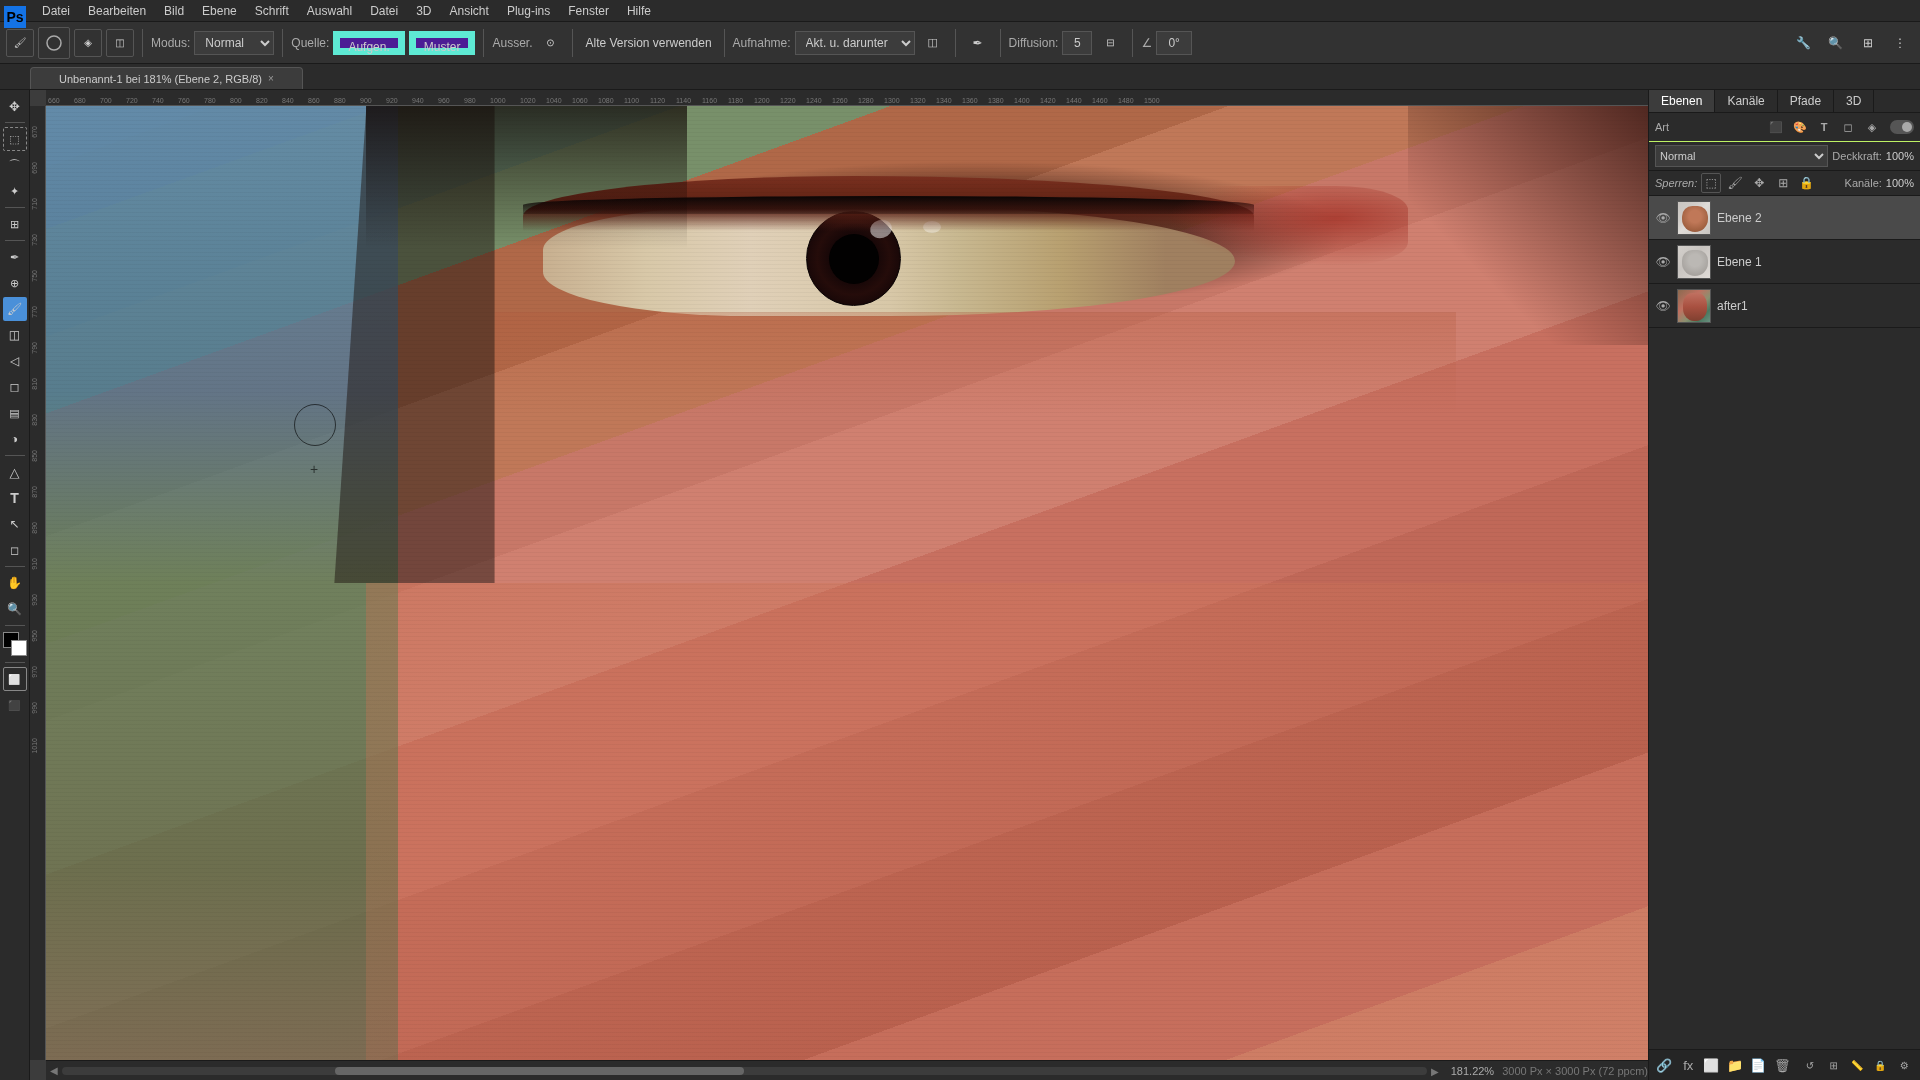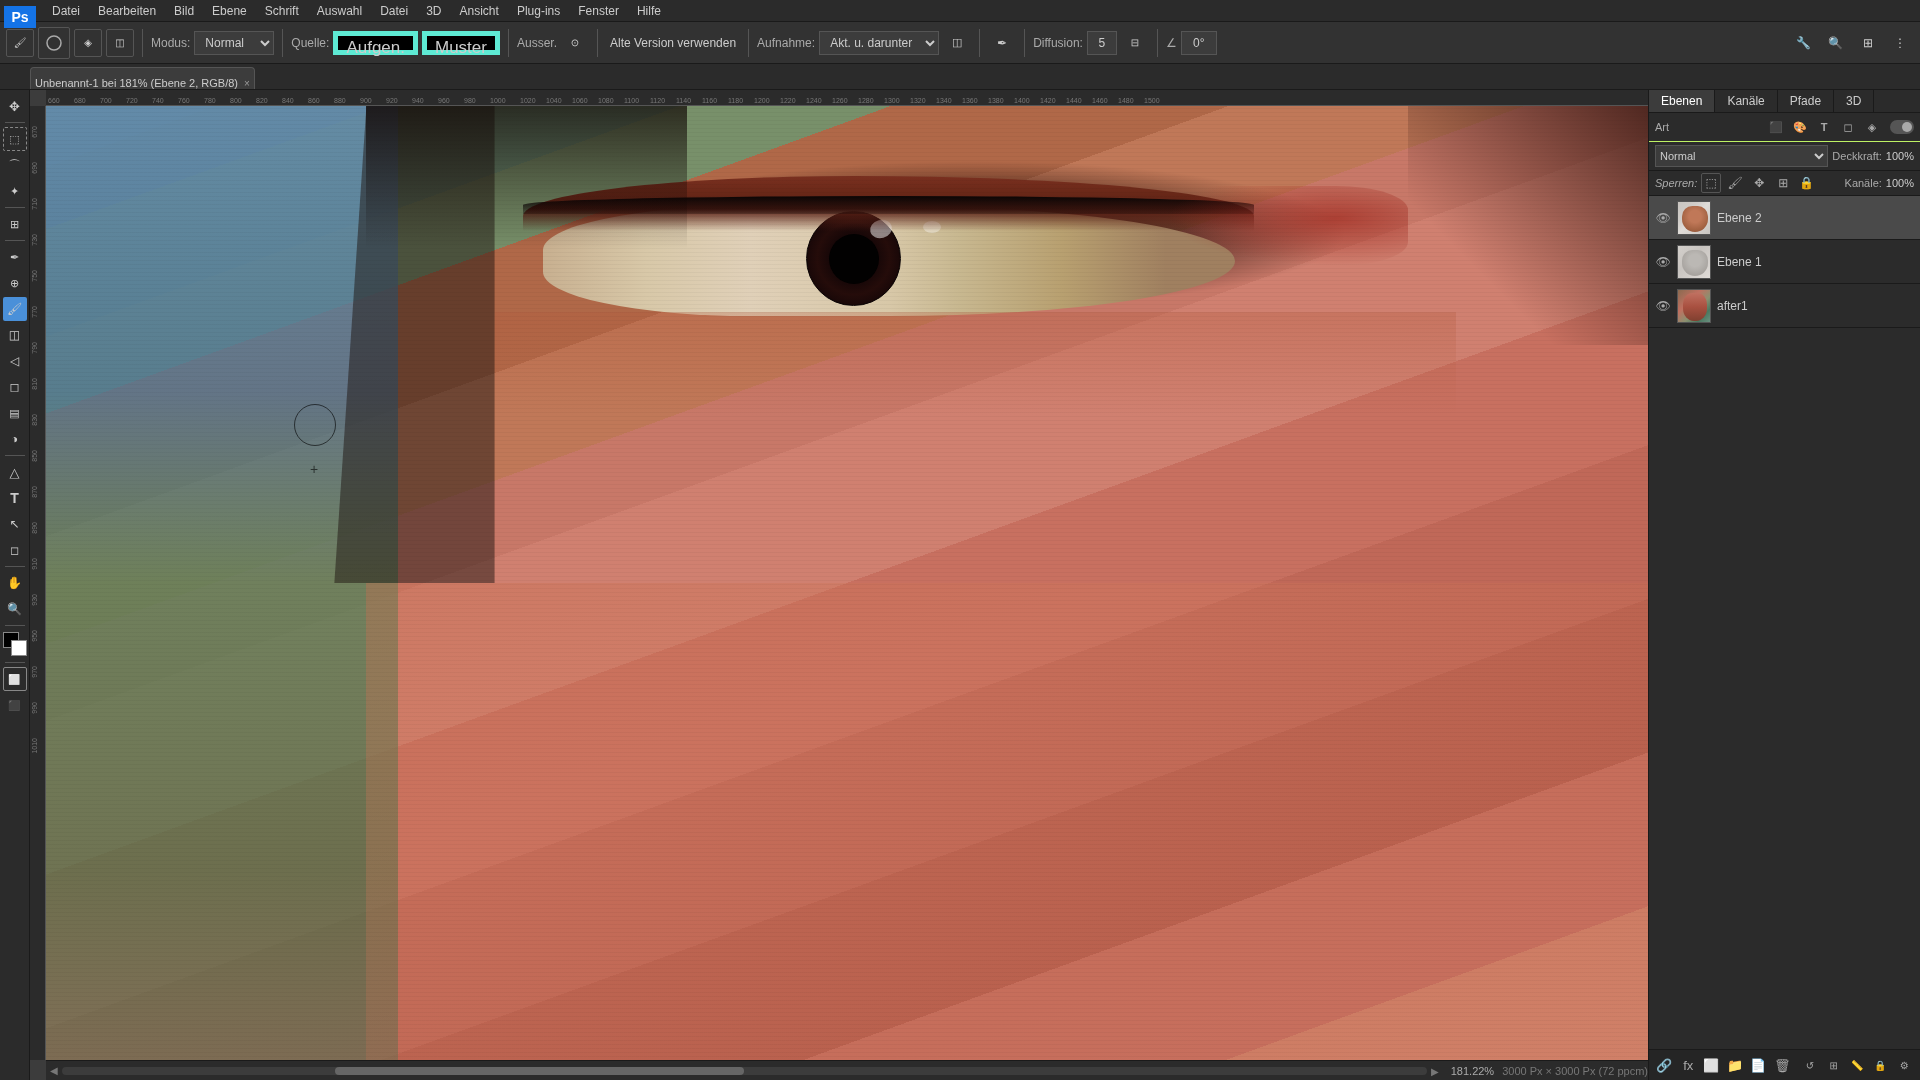--- a/index.html
+++ b/index.html
@@ -4,49 +4,49 @@
   <style>
     * { margin: 0; padding: 0; box-sizing: border-box; }
     body { width: 1920px; height: 1080px; overflow: hidden; background: #3c3c3c; font-family: Arial, sans-serif; font-size: 12px; color: #ccc; }
 
     
     #menubar {
       width: 100%; height: 22px; background: #2b2b2b; display: flex; align-items: center;
       border-bottom: 1px solid #1a1a1a; padding: 0 4px; gap: 2px;
     }
     .menu-item { padding: 2px 8px; cursor: pointer; color: #ccc; font-size: 12px; }
-    .app-logo { width: 32px; height: 22px; background: #1473e6; display: flex; align-items: center; justify-content: center; color: #ffffff; font-weight: bold; font-size: 14px; margin-right: 6px; margin-top: 13px; }
+    .app-logo { width: 22px; height: 22px; background: #1473e6; display: flex; align-items: center; justify-content: center; color: #000000; font-weight: bold; font-size: 14px; margin-right: 6px; margin-top: 13px; }
 
     
     #toolbar {
       width: 100%; height: 42px; background: #323232; display: flex; align-items: center;
       border-bottom: 1px solid #1a1a1a; padding: 0 6px; gap: 4px;
     }
     .tool-icon-btn { width: 28px; height: 28px; display: flex; align-items: center; justify-content: center; cursor: pointer; border-radius: 2px; }
     .toolbar-separator { width: 1px; height: 28px; background: #555; margin: 0 4px; }
     .toolbar-label { color: #aaa; font-size: 12px; }
     .toolbar-select {
       background: #3c3c3c; border: 1px solid #555; color: #ccc; font-size: 12px;
       padding: 2px 6px; height: 24px; cursor: pointer;
     }
     .toolbar-btn {
-      background: #000000; border: 5px solid #5eead4; color: #ccc; font-size: 17px;
+      background: #4c1d95; border: 7px solid #5eead4; color: #ccc; font-size: 12px;
       padding: 2px 8px; height: 24px; cursor: pointer; white-space: nowrap;
     }
     .toolbar-text { color: #ccc; font-size: 12px; padding: 0 4px; }
     .toolbar-input { background: #3c3c3c; border: 1px solid #555; color: #ccc; font-size: 12px; width: 40px; height: 24px; text-align: center; }
 
     
     #tabbar {
       width: 100%; height: 26px; background: #2b2b2b; display: flex; align-items: flex-end;
       border-bottom: 1px solid #1a1a1a; padding: 0 30px;
     }
     .tab {
-      height: 22px; padding: 0 4px; background: #4a4a4a; border: 1px solid #555; border-bottom: none;
-      display: flex; align-items: flex-end; gap: 6px; cursor: pointer; font-size: 11px; color: #ccc;
+      height: 22px; padding: 0 28px; background: #4a4a4a; border: 1px solid #555; border-bottom: none;
+      display: flex; align-items: center; gap: 6px; cursor: pointer; font-size: 11px; color: #ccc;
       border-radius: 4px 4px 0 0; margin-right: 2px;
     }
     .tab.active { background: #3c3c3c; }
     .tab-close { color: #999; font-size: 10px; cursor: pointer; }
 
     
     #main-area { display: flex; width: 100%; height: calc(1080px - 22px - 42px - 26px); }
 
     
     #left-panel {

